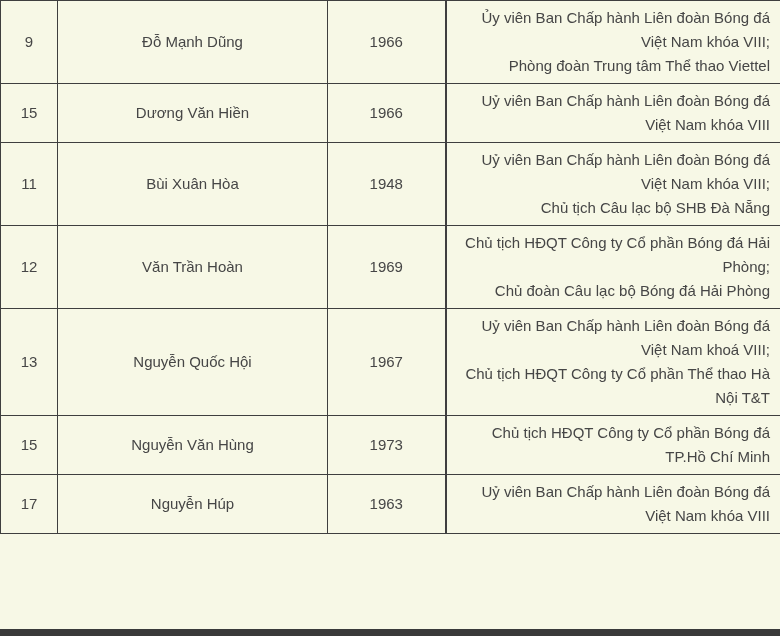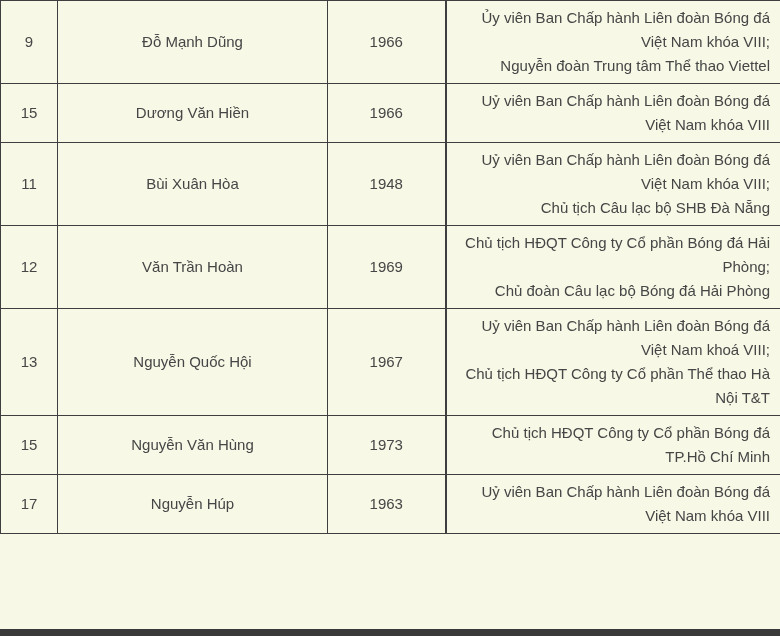--- a/index.html
+++ b/index.html
@@ -69,21 +69,21 @@
         <col class="c-year">
         <col class="c-desc">
     </colgroup>
     <tbody id="rows">
         <tr>
     <td class="cell-num">9</td>
     <td class="cell-name">Đỗ Mạnh Dũng</td>
     <td class="cell-year">1966</td>
     <td class="cell-desc">
             <span class="desc-line">Ủy viên Ban Chấp hành Liên đoàn Bóng đá Việt Nam khóa VIII;</span>
-            <span class="desc-line">Nguyễn đoàn Trung tâm Thể thao Viettel</span>
+            <span class="desc-line">Phòng đoàn Trung tâm Thể thao Viettel</span>
           </td>
   </tr>
         <tr>
     <td class="cell-num">15</td>
     <td class="cell-name">Dương Văn Hiền</td>
     <td class="cell-year">1966</td>
     <td class="cell-desc">
             <span class="desc-line">Uỷ viên Ban Chấp hành Liên đoàn Bóng đá Việt Nam khóa VIII</span>
           </td>
   </tr>

